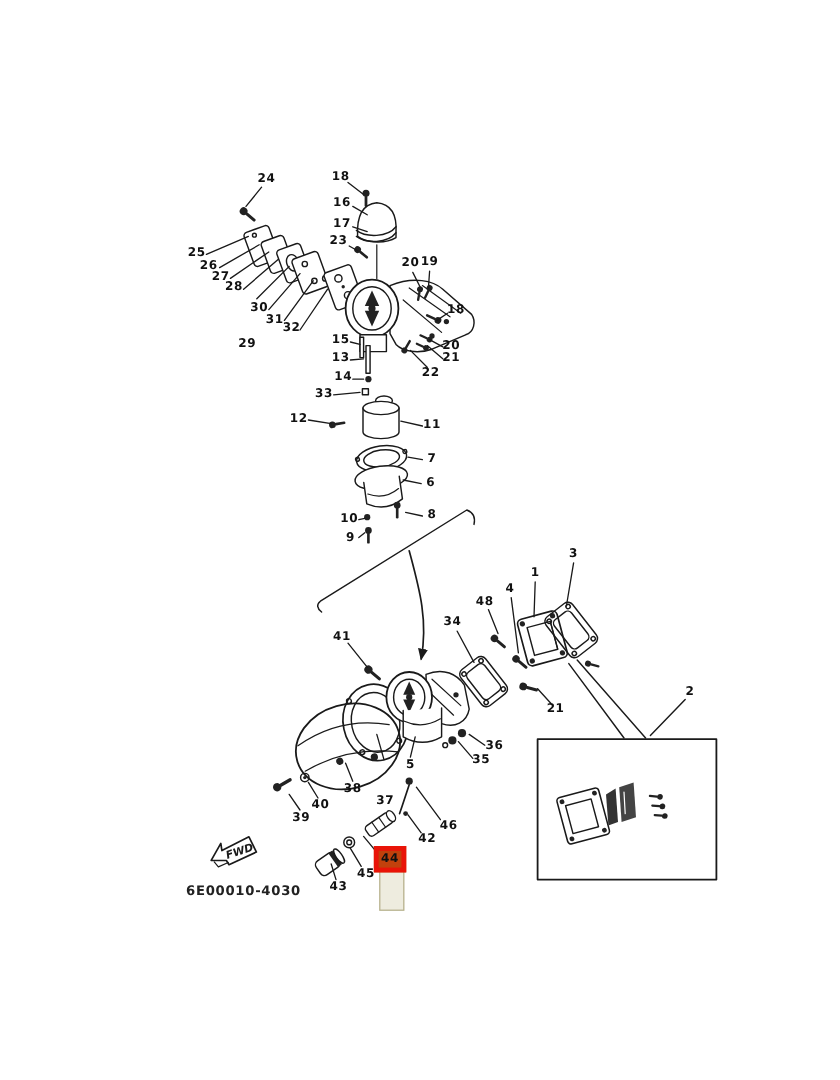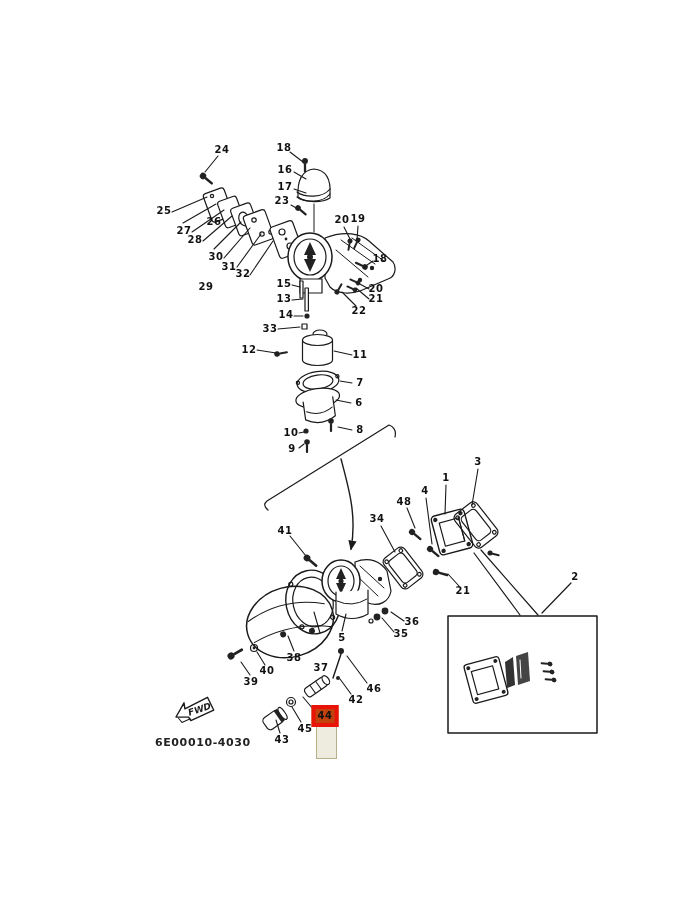--- a/index.html
+++ b/index.html
@@ -254,21 +254,21 @@
 
   <div class="hstrip"></div>
 
   <div id="labels">
       <div class="plabel" style="left: 222px; top: 150px;">24</div>
       <div class="plabel" style="left: 284px; top: 148px;">18</div>
       <div class="plabel" style="left: 285px; top: 170px;">16</div>
       <div class="plabel" style="left: 285px; top: 187px;">17</div>
       <div class="plabel" style="left: 282px; top: 201px;">23</div>
       <div class="plabel" style="left: 164px; top: 211px;">25</div>
-      <div class="plabel" style="left: 174px; top: 222px; margin-left: 40px;">26</div>
+      <div class="plabel" style="left: 174px; top: 222px;">26</div>
       <div class="plabel" style="left: 184px; top: 231px;">27</div>
       <div class="plabel" style="left: 195px; top: 240px;">28</div>
       <div class="plabel" style="left: 206px; top: 248px; margin-top: 39px;">29</div>
       <div class="plabel" style="left: 216px; top: 257px;">30</div>
       <div class="plabel" style="left: 229px; top: 267px;">31</div>
       <div class="plabel" style="left: 243px; top: 274px;">32</div>
       <div class="plabel" style="left: 342px; top: 220px;">20</div>
       <div class="plabel" style="left: 358px; top: 219px;">19</div>
       <div class="plabel" style="left: 380px; top: 259px;">18</div>
       <div class="plabel" style="left: 376px; top: 289px;">20</div>

